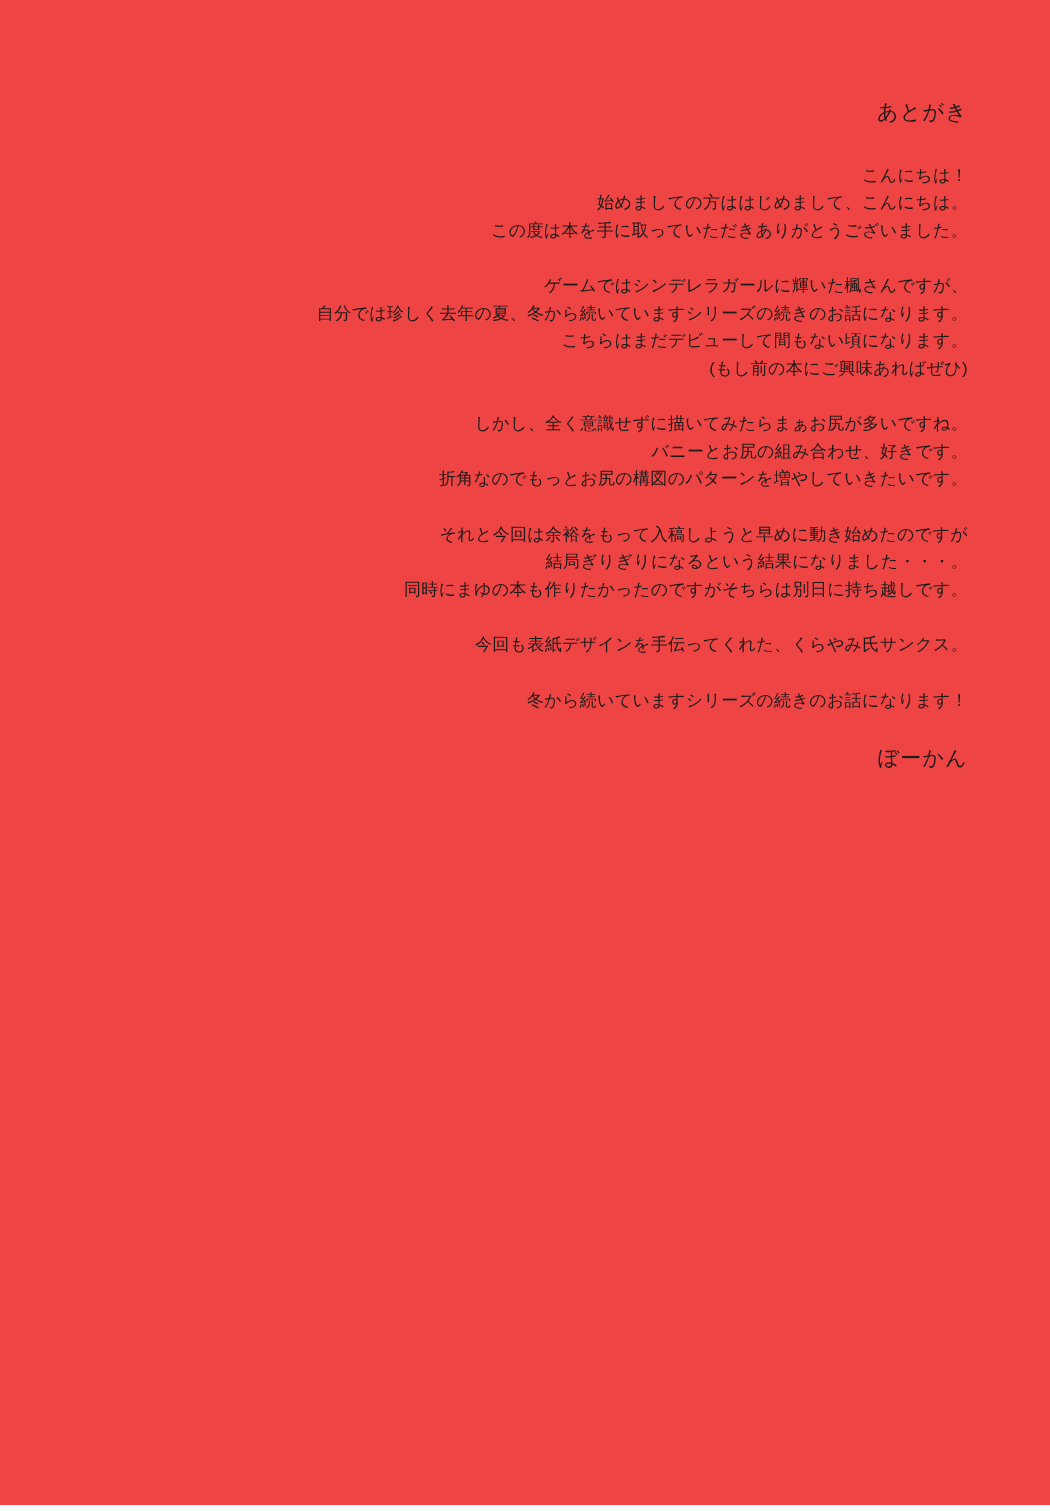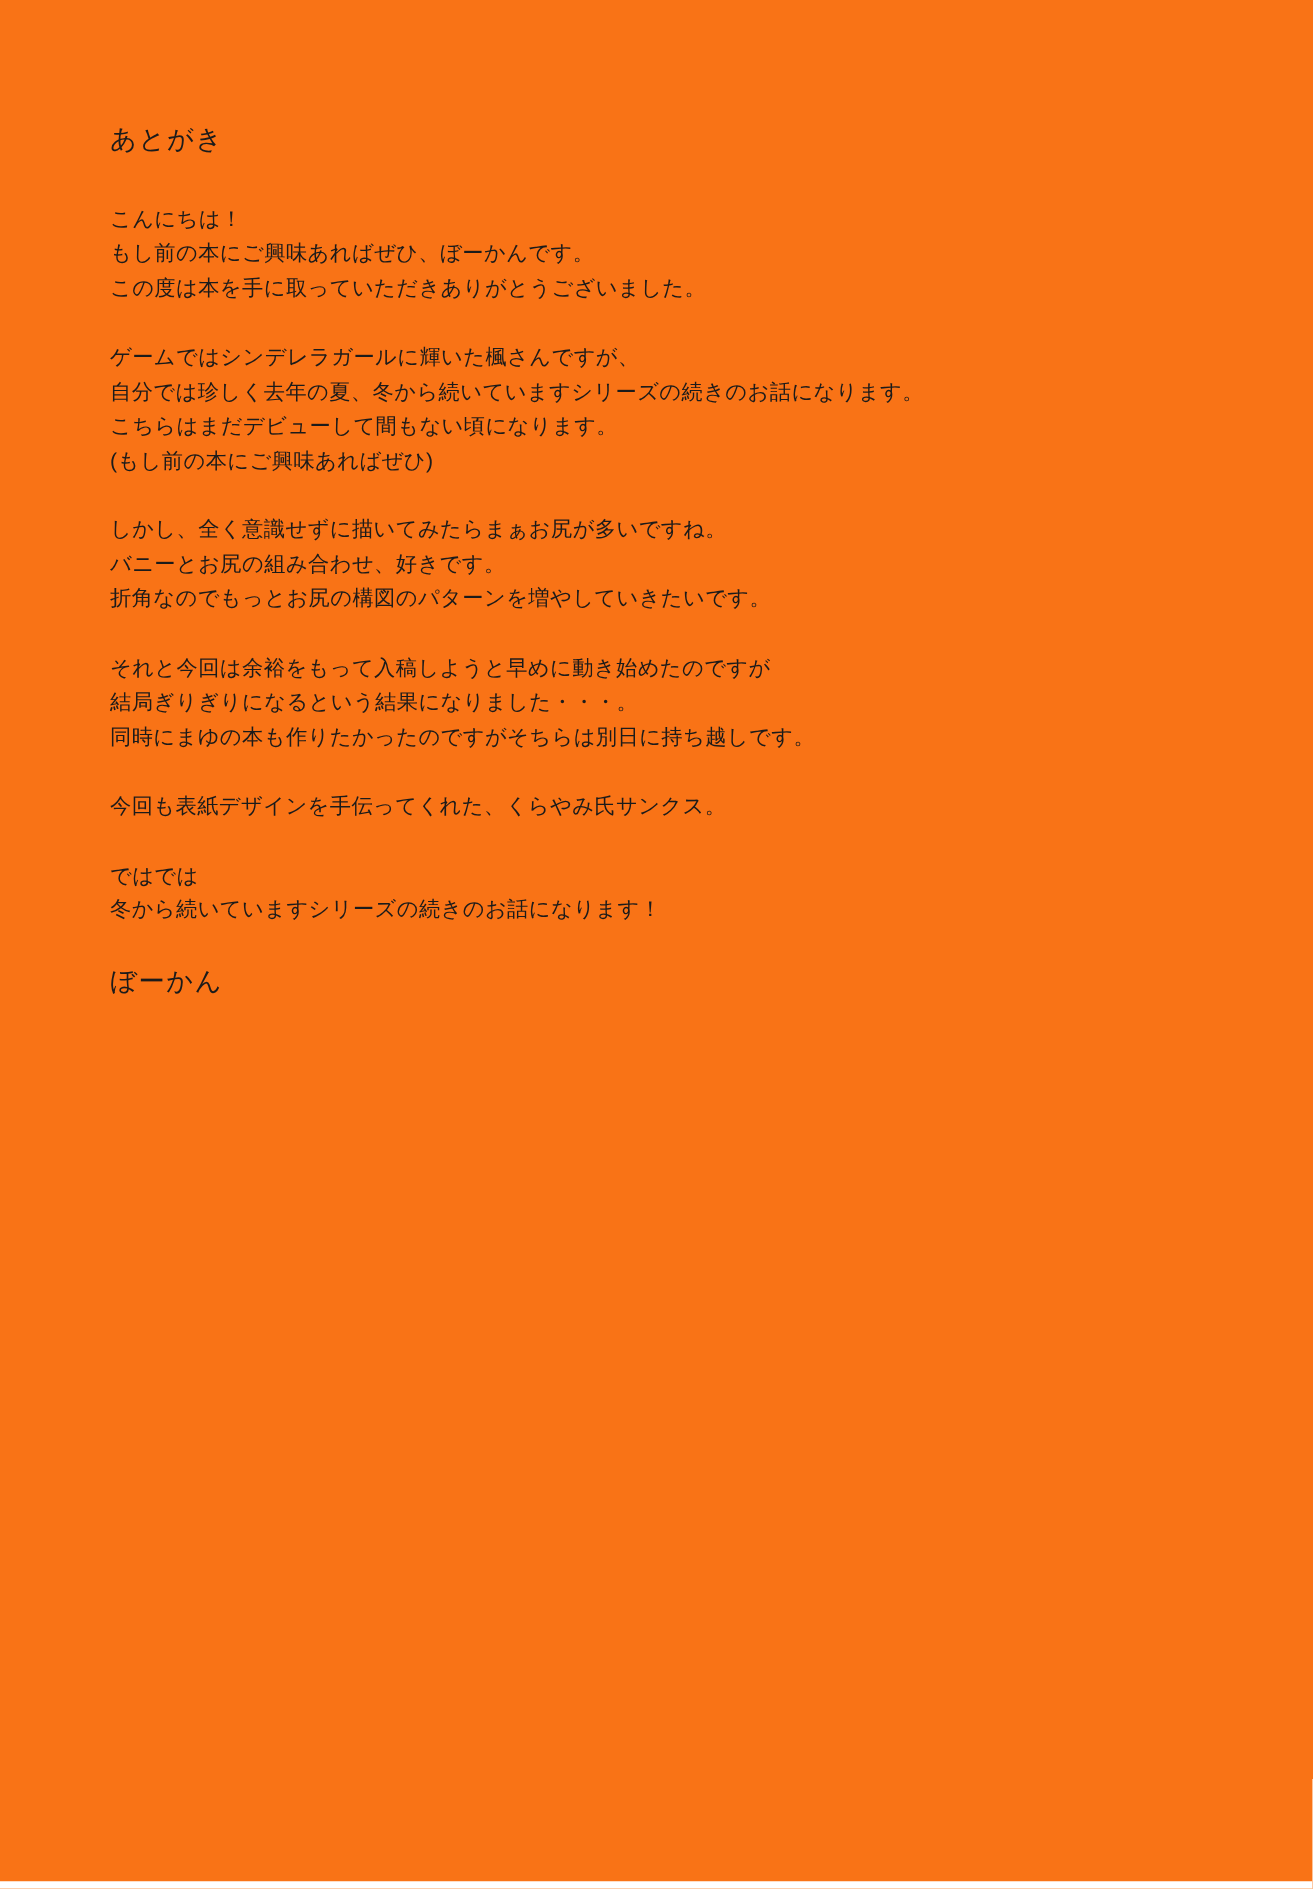--- a/index.html
+++ b/index.html
@@ -4,23 +4,24 @@
 <style>
   html, body {
     margin: 0;
     padding: 0;
     background: #ffffff;
   }
   .page {
     position: relative;
     width: 1050px;
     height: 1511px;
-    background: #f97316;
+    background: #ef4444;
     overflow: hidden;
     font-family: "Liberation Sans", "DejaVu Sans", sans-serif;
+    text-align: right;
   }
   .content {
     position: absolute;
     left: 88px;
     top: 96px;
     width: 880px;
   }
   .afterword-title {
     font-size: 21px;
     color: #1b1b1b;
@@ -56,21 +57,21 @@
 </style>
 </head>
 <body>
 
 <div class="page">
   <div class="content">
     <div class="afterword-title">あとがき</div>
     <div id="paragraphs">
         <div class="para">
           <div class="line">こんにちは！</div>
-          <div class="line">もし前の本にご興味あればぜひ、ぼーかんです。</div>
+          <div class="line">始めましての方ははじめまして、こんにちは。</div>
           <div class="line">この度は本を手に取っていただきありがとうございました。</div>
         </div>
         <div class="para">
           <div class="line">ゲームではシンデレラガールに輝いた楓さんですが、</div>
           <div class="line">自分では珍しく去年の夏、冬から続いていますシリーズの続きのお話になります。</div>
           <div class="line">こちらはまだデビューして間もない頃になります。</div>
           <div class="line">(もし前の本にご興味あればぜひ)</div>
         </div>
         <div class="para">
           <div class="line">しかし、全く意識せずに描いてみたらまぁお尻が多いですね。</div>
@@ -79,20 +80,19 @@
         </div>
         <div class="para">
           <div class="line">それと今回は余裕をもって入稿しようと早めに動き始めたのですが</div>
           <div class="line">結局ぎりぎりになるという結果になりました・・・。</div>
           <div class="line">同時にまゆの本も作りたかったのですがそちらは別日に持ち越しです。</div>
         </div>
         <div class="para">
           <div class="line">今回も表紙デザインを手伝ってくれた、くらやみ氏サンクス。</div>
         </div>
         <div class="para">
-          <div class="line">ではでは</div>
           <div class="line">冬から続いていますシリーズの続きのお話になります！</div>
         </div>
       </div>
     <div class="signature">ぼーかん</div>
   </div>
   <div class="bottom-mark"></div>
 </div>
 
 </body></html>

